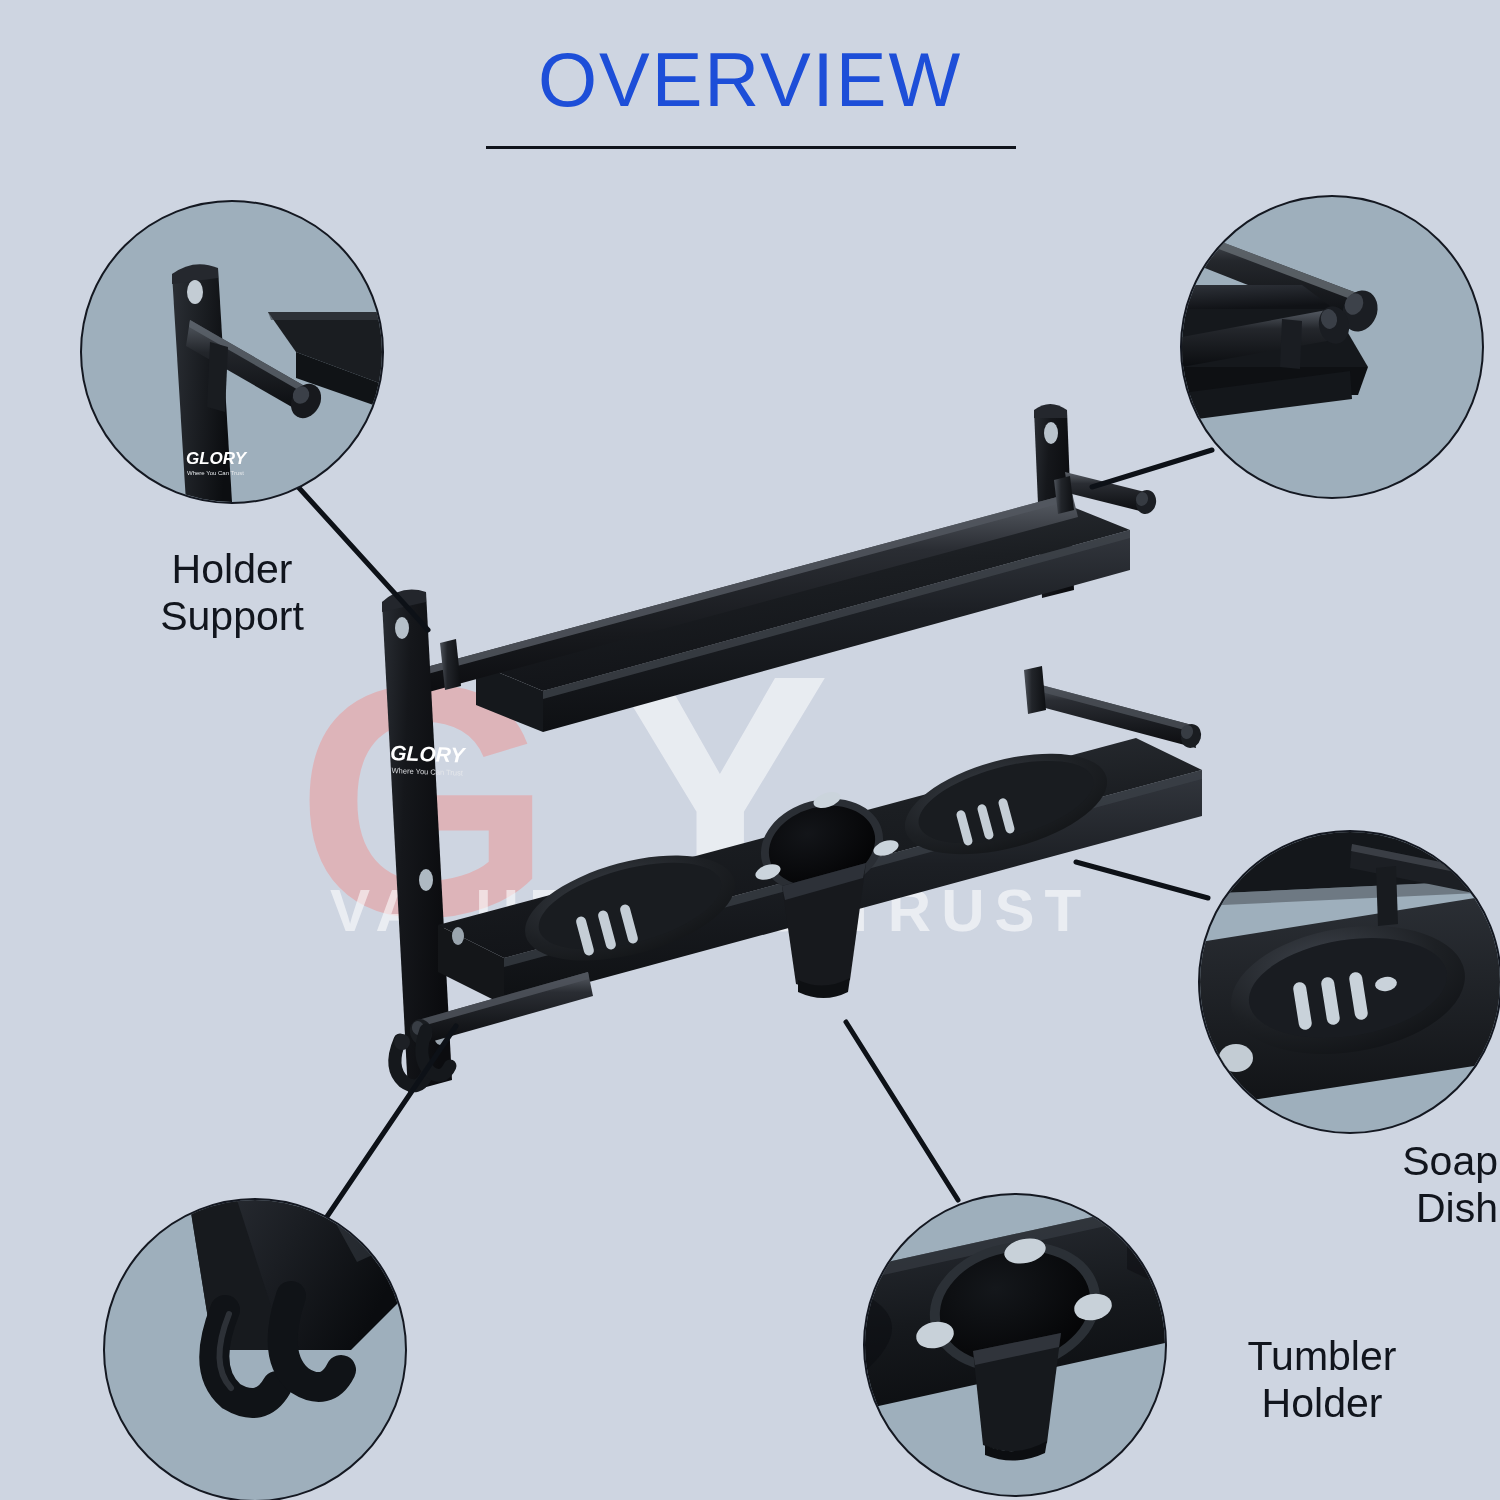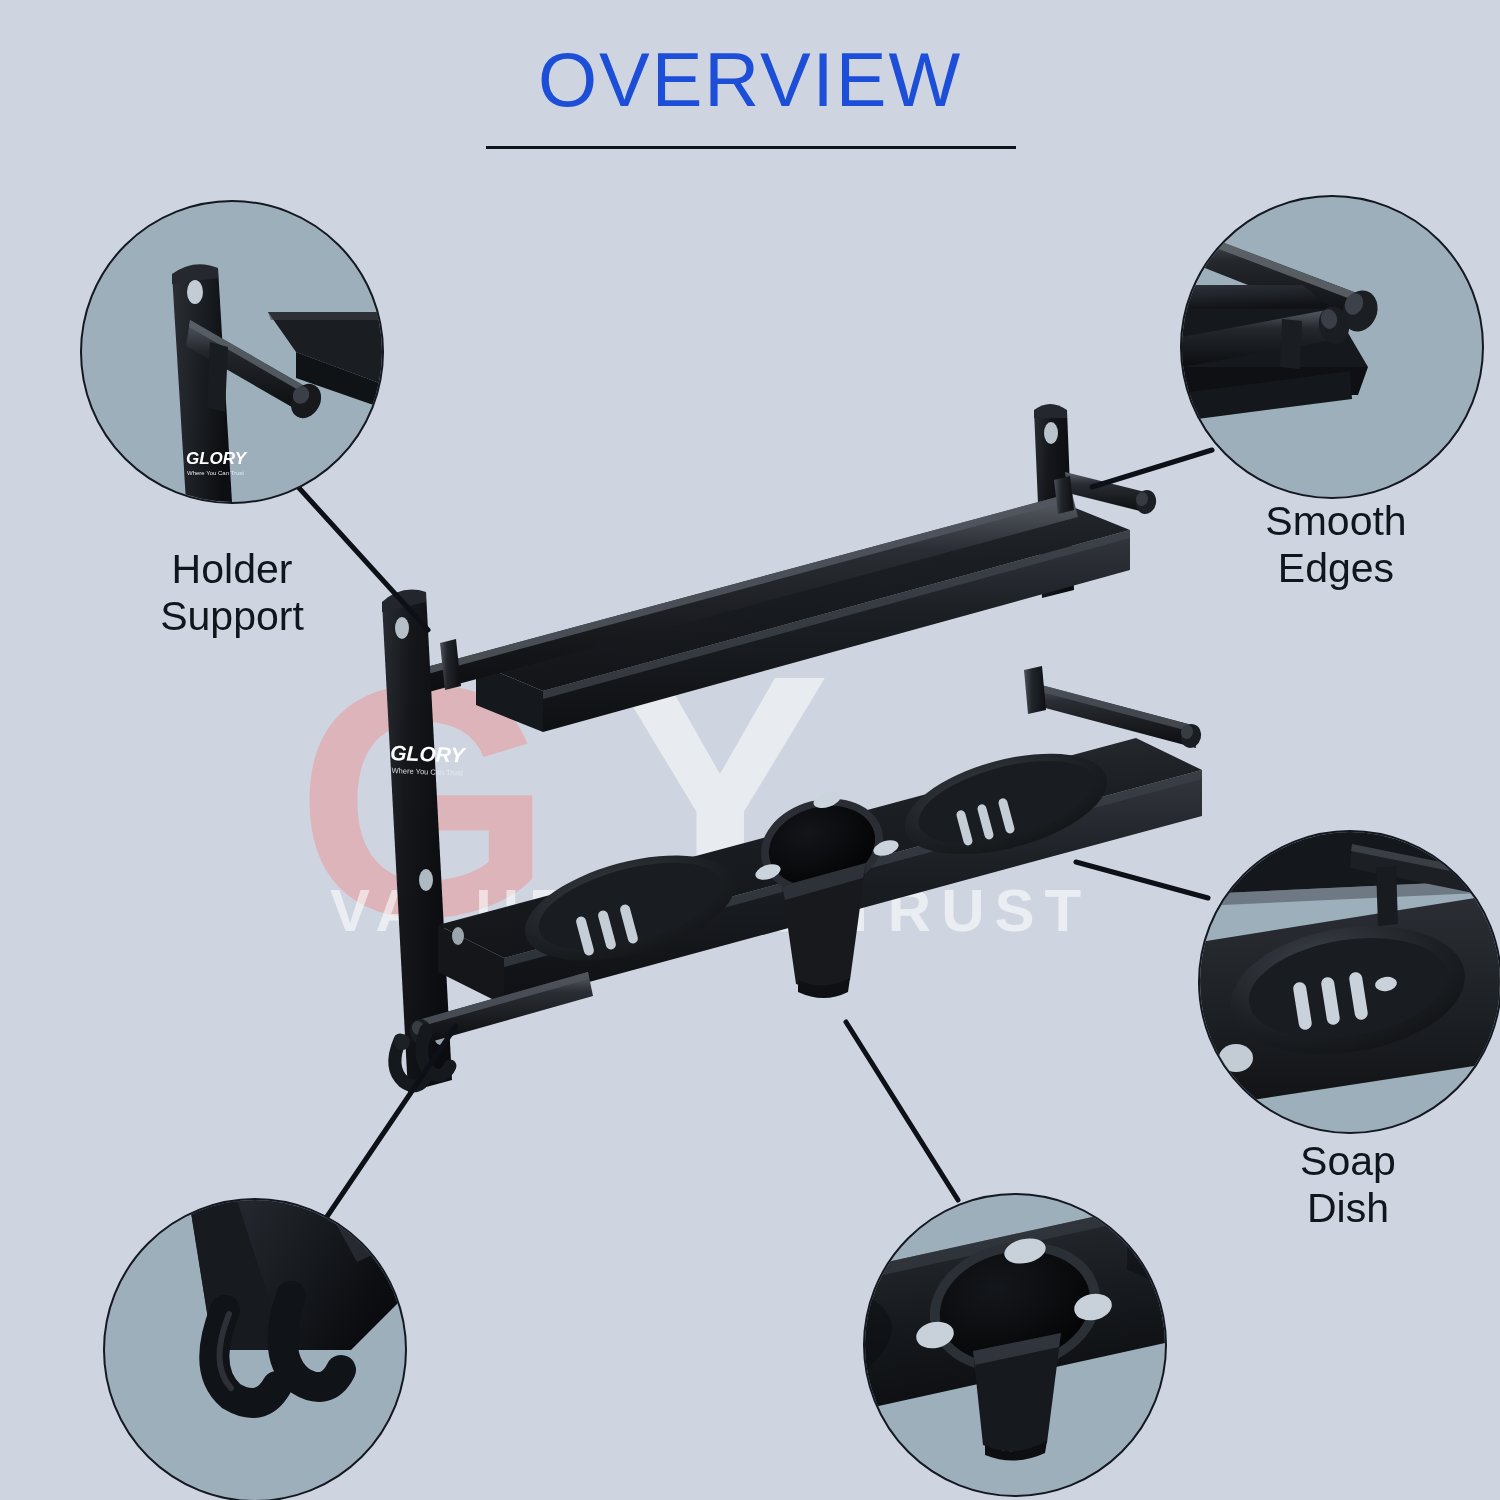--- a/index.html
+++ b/index.html
@@ -327,22 +327,20 @@
 
       <path d="M0,140 L150,112 L156,142 L0,170 Z" fill="url(#c2a)" opacity=".98"></path>
       <ellipse cx="152" cy="128" rx="15" ry="19" transform="rotate(-12 152 128)" fill="#1a1d22"></ellipse>
       <ellipse cx="147" cy="122" rx="8" ry="10" transform="rotate(-12 147 122)" fill="#3a3f47"></ellipse>
 
       <path d="M100,122 L120,124 L118,172 L98,170 Z" fill="#1a1d22"></path>
 
       <path d="M0,196 L168,174 L170,202 L0,224 Z" fill="#14171b"></path>
     </svg>
   </div>
-  <div class="label" style="left:1186px;top:498px;width:300px;">Smooth
-Edges</div>
 
   <div class="callout" style="left:103px;top:1198px;width:300px;height:300px;">
     <svg class="cl-inner" viewBox="0 0 300 300">
       <defs>
         <linearGradient id="c3a" x1="0" y1="0" x2="1" y2="0.4">
           <stop offset="0%" stop-color="#2b2f36"></stop>
             <stop offset="100%" stop-color="#0a0c0f"></stop>
         </linearGradient>
       </defs>
 
@@ -388,21 +386,21 @@
       </g>
 
       <ellipse cx="36" cy="226" rx="17" ry="14" fill="#c3ccd4"></ellipse>
 
       <path d="M152,12 L300,42 L298,66 L150,36 Z" fill="#1c1f24"></path>
       <path d="M152,12 L300,42 L300,49 L151,19 Z" fill="#4b5058" opacity=".65"></path>
 
       <path d="M176,36 L196,34 L198,92 L178,94 Z" fill="#181b1f"></path>
     </svg>
   </div>
-  <div class="label" style="left:1198px;top:1138px;width:300px;">Soap
+  <div class="label" style="left:1198px;top:1138px;width:300px;text-align:right;">Soap
 Dish</div>
 
   <div class="callout" style="left:863px;top:1193px;width:300px;height:300px;">
     <svg class="cl-inner" viewBox="0 0 300 300">
       <defs>
         <linearGradient id="c5p" x1="0" y1="0" x2="0.2" y2="1">
           <stop offset="0%" stop-color="#2b2f36"></stop>
             <stop offset="60%" stop-color="#16191d"></stop>
           <stop offset="100%" stop-color="#0d0f12"></stop>
         </linearGradient>
@@ -426,14 +424,16 @@
       <ellipse cx="132" cy="164" rx="22" ry="11" transform="rotate(-12 132 164)" fill="#2b3036"></ellipse>
 
       <path d="M108,156 L196,138 L182,248 Q150,264 118,250 Z" fill="#16191d"></path>
       <path d="M108,156 L196,138 L194,152 L110,170 Z" fill="#30343b"></path>
       <path d="M120,250 Q150,264 182,246 L180,258 Q150,272 120,260 Z" fill="#0c0e11"></path>
 
       <path d="M0,100 Q54,128 0,176 Z" fill="#0a0c0f" opacity=".5"></path>
       <path d="M262,30 Q300,50 300,92 L262,74 Z" fill="#0a0c0f" opacity=".45"></path>
     </svg>
   </div>
+  <div class="label" style="left:1162px;top:1333px;width:320px;">Tumbler
+Holder</div>
 
 </div>
 
 </body></html>

